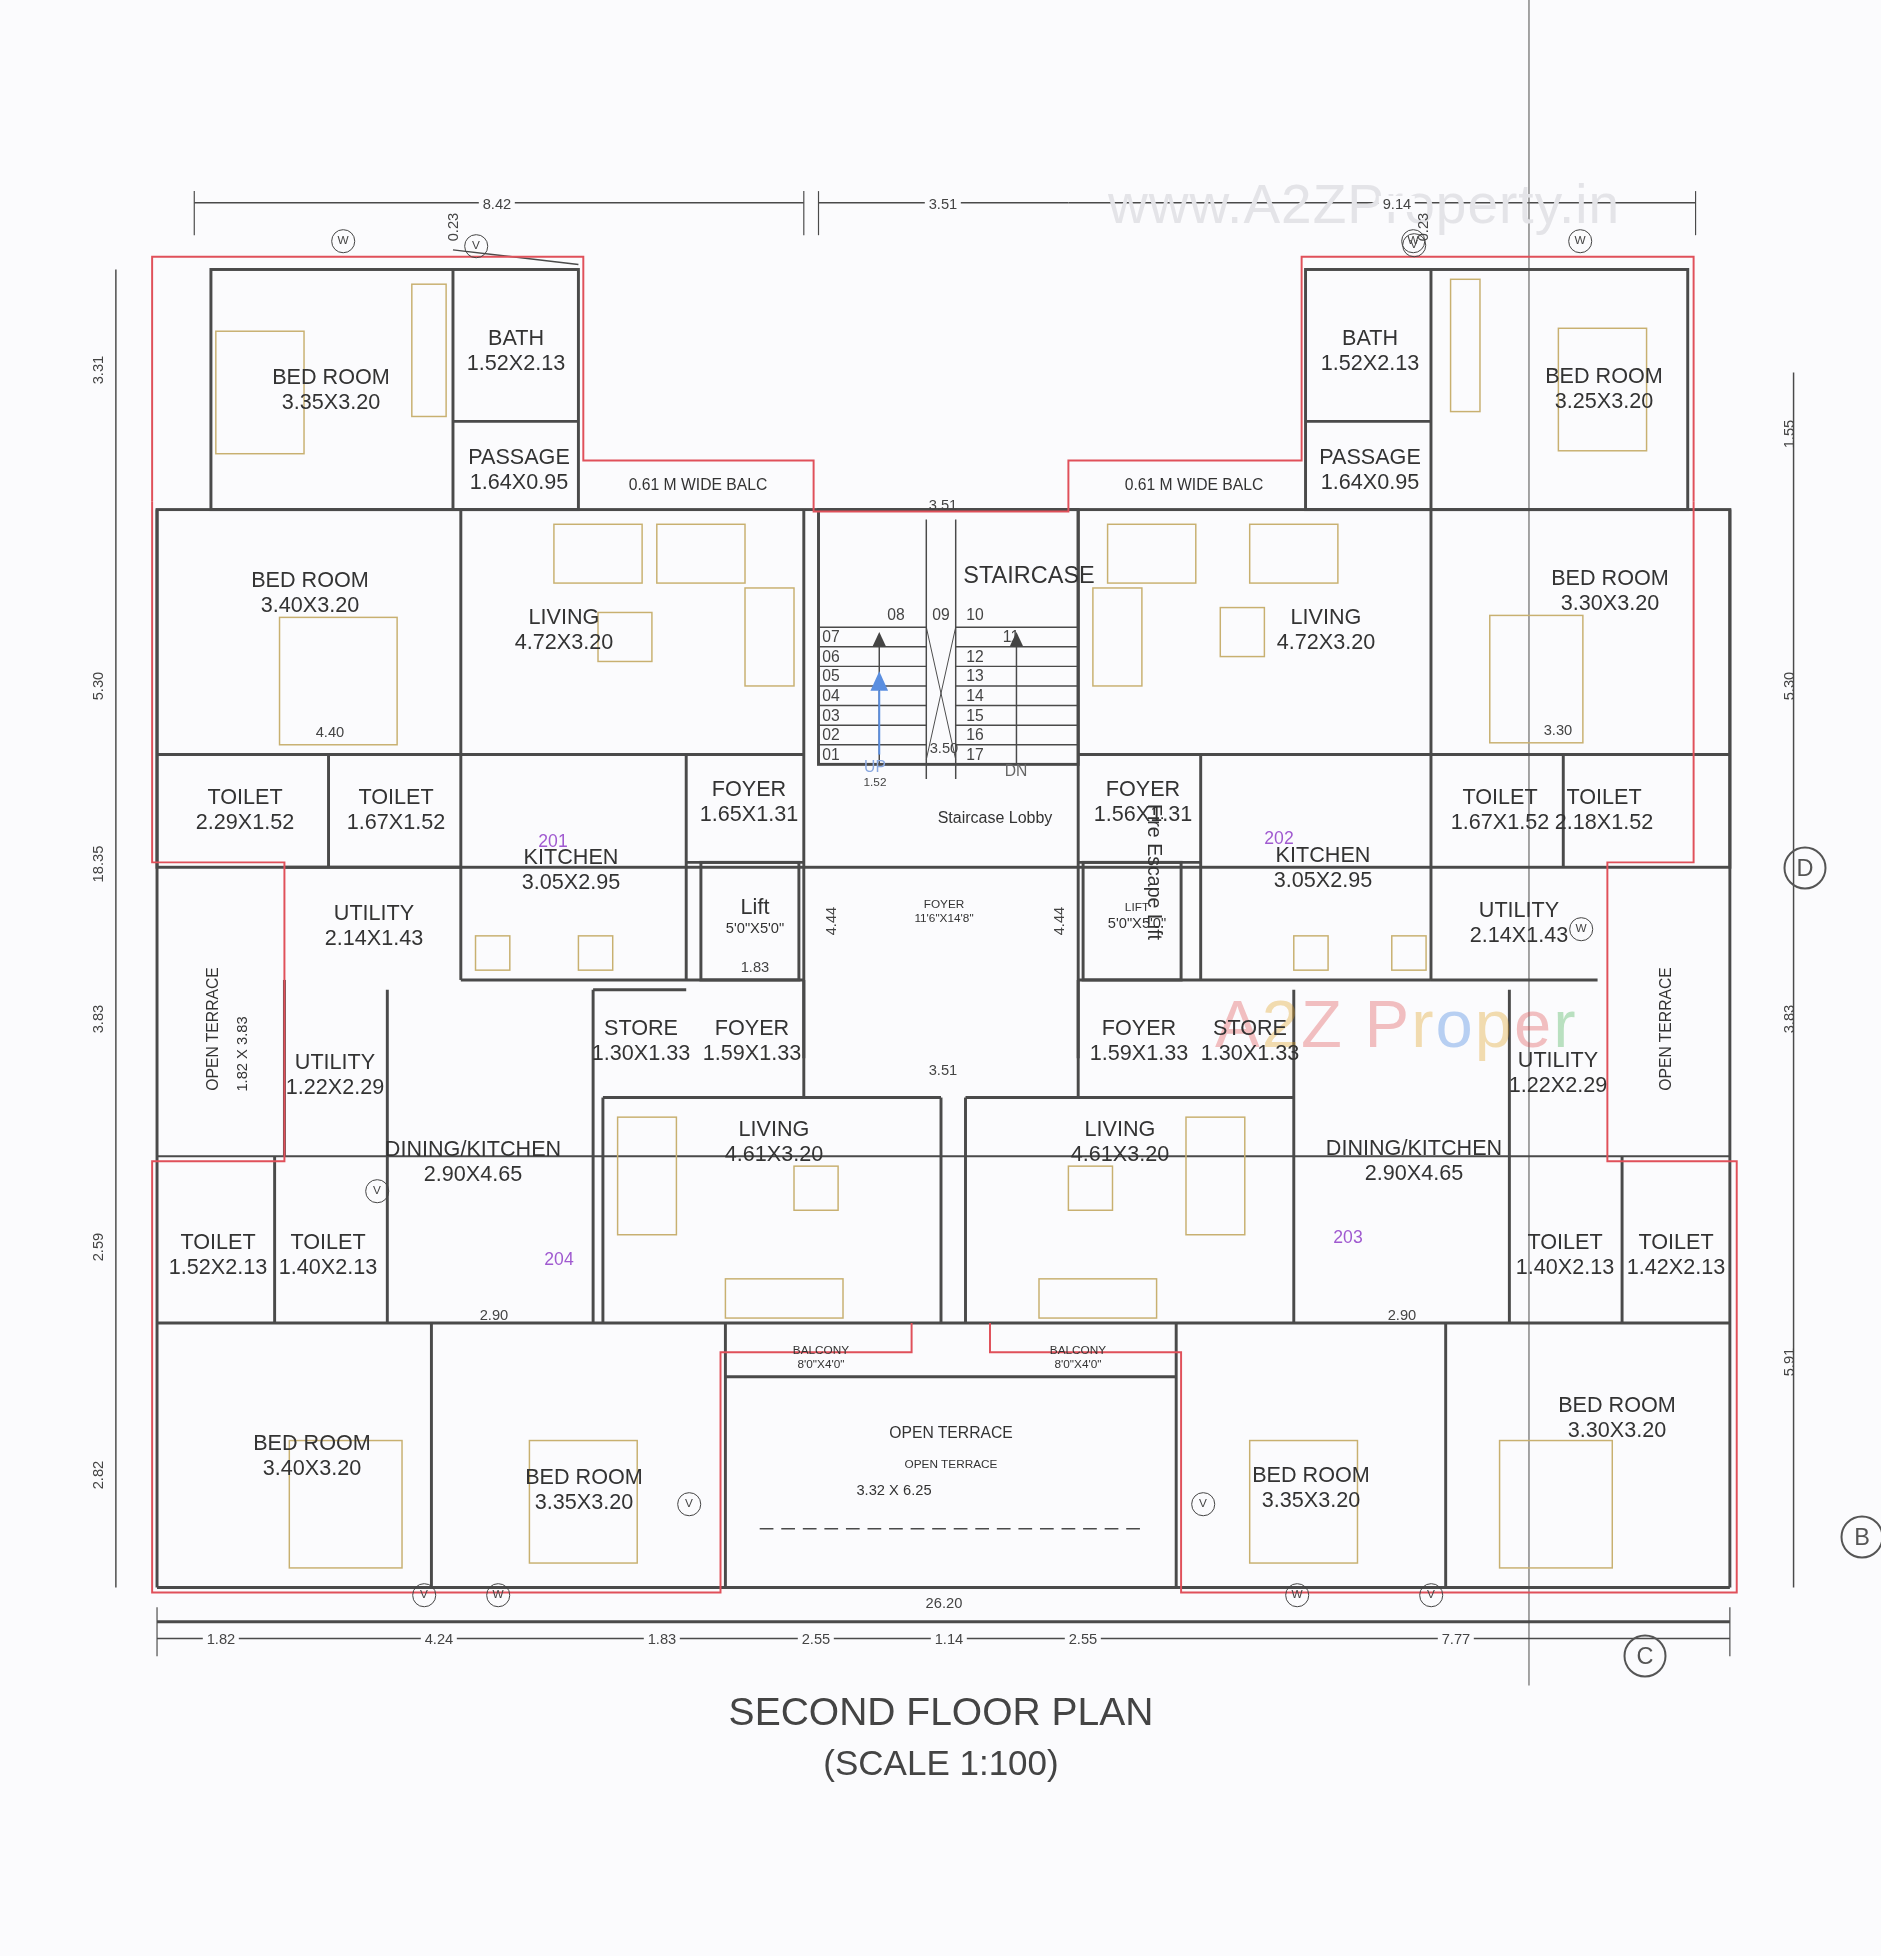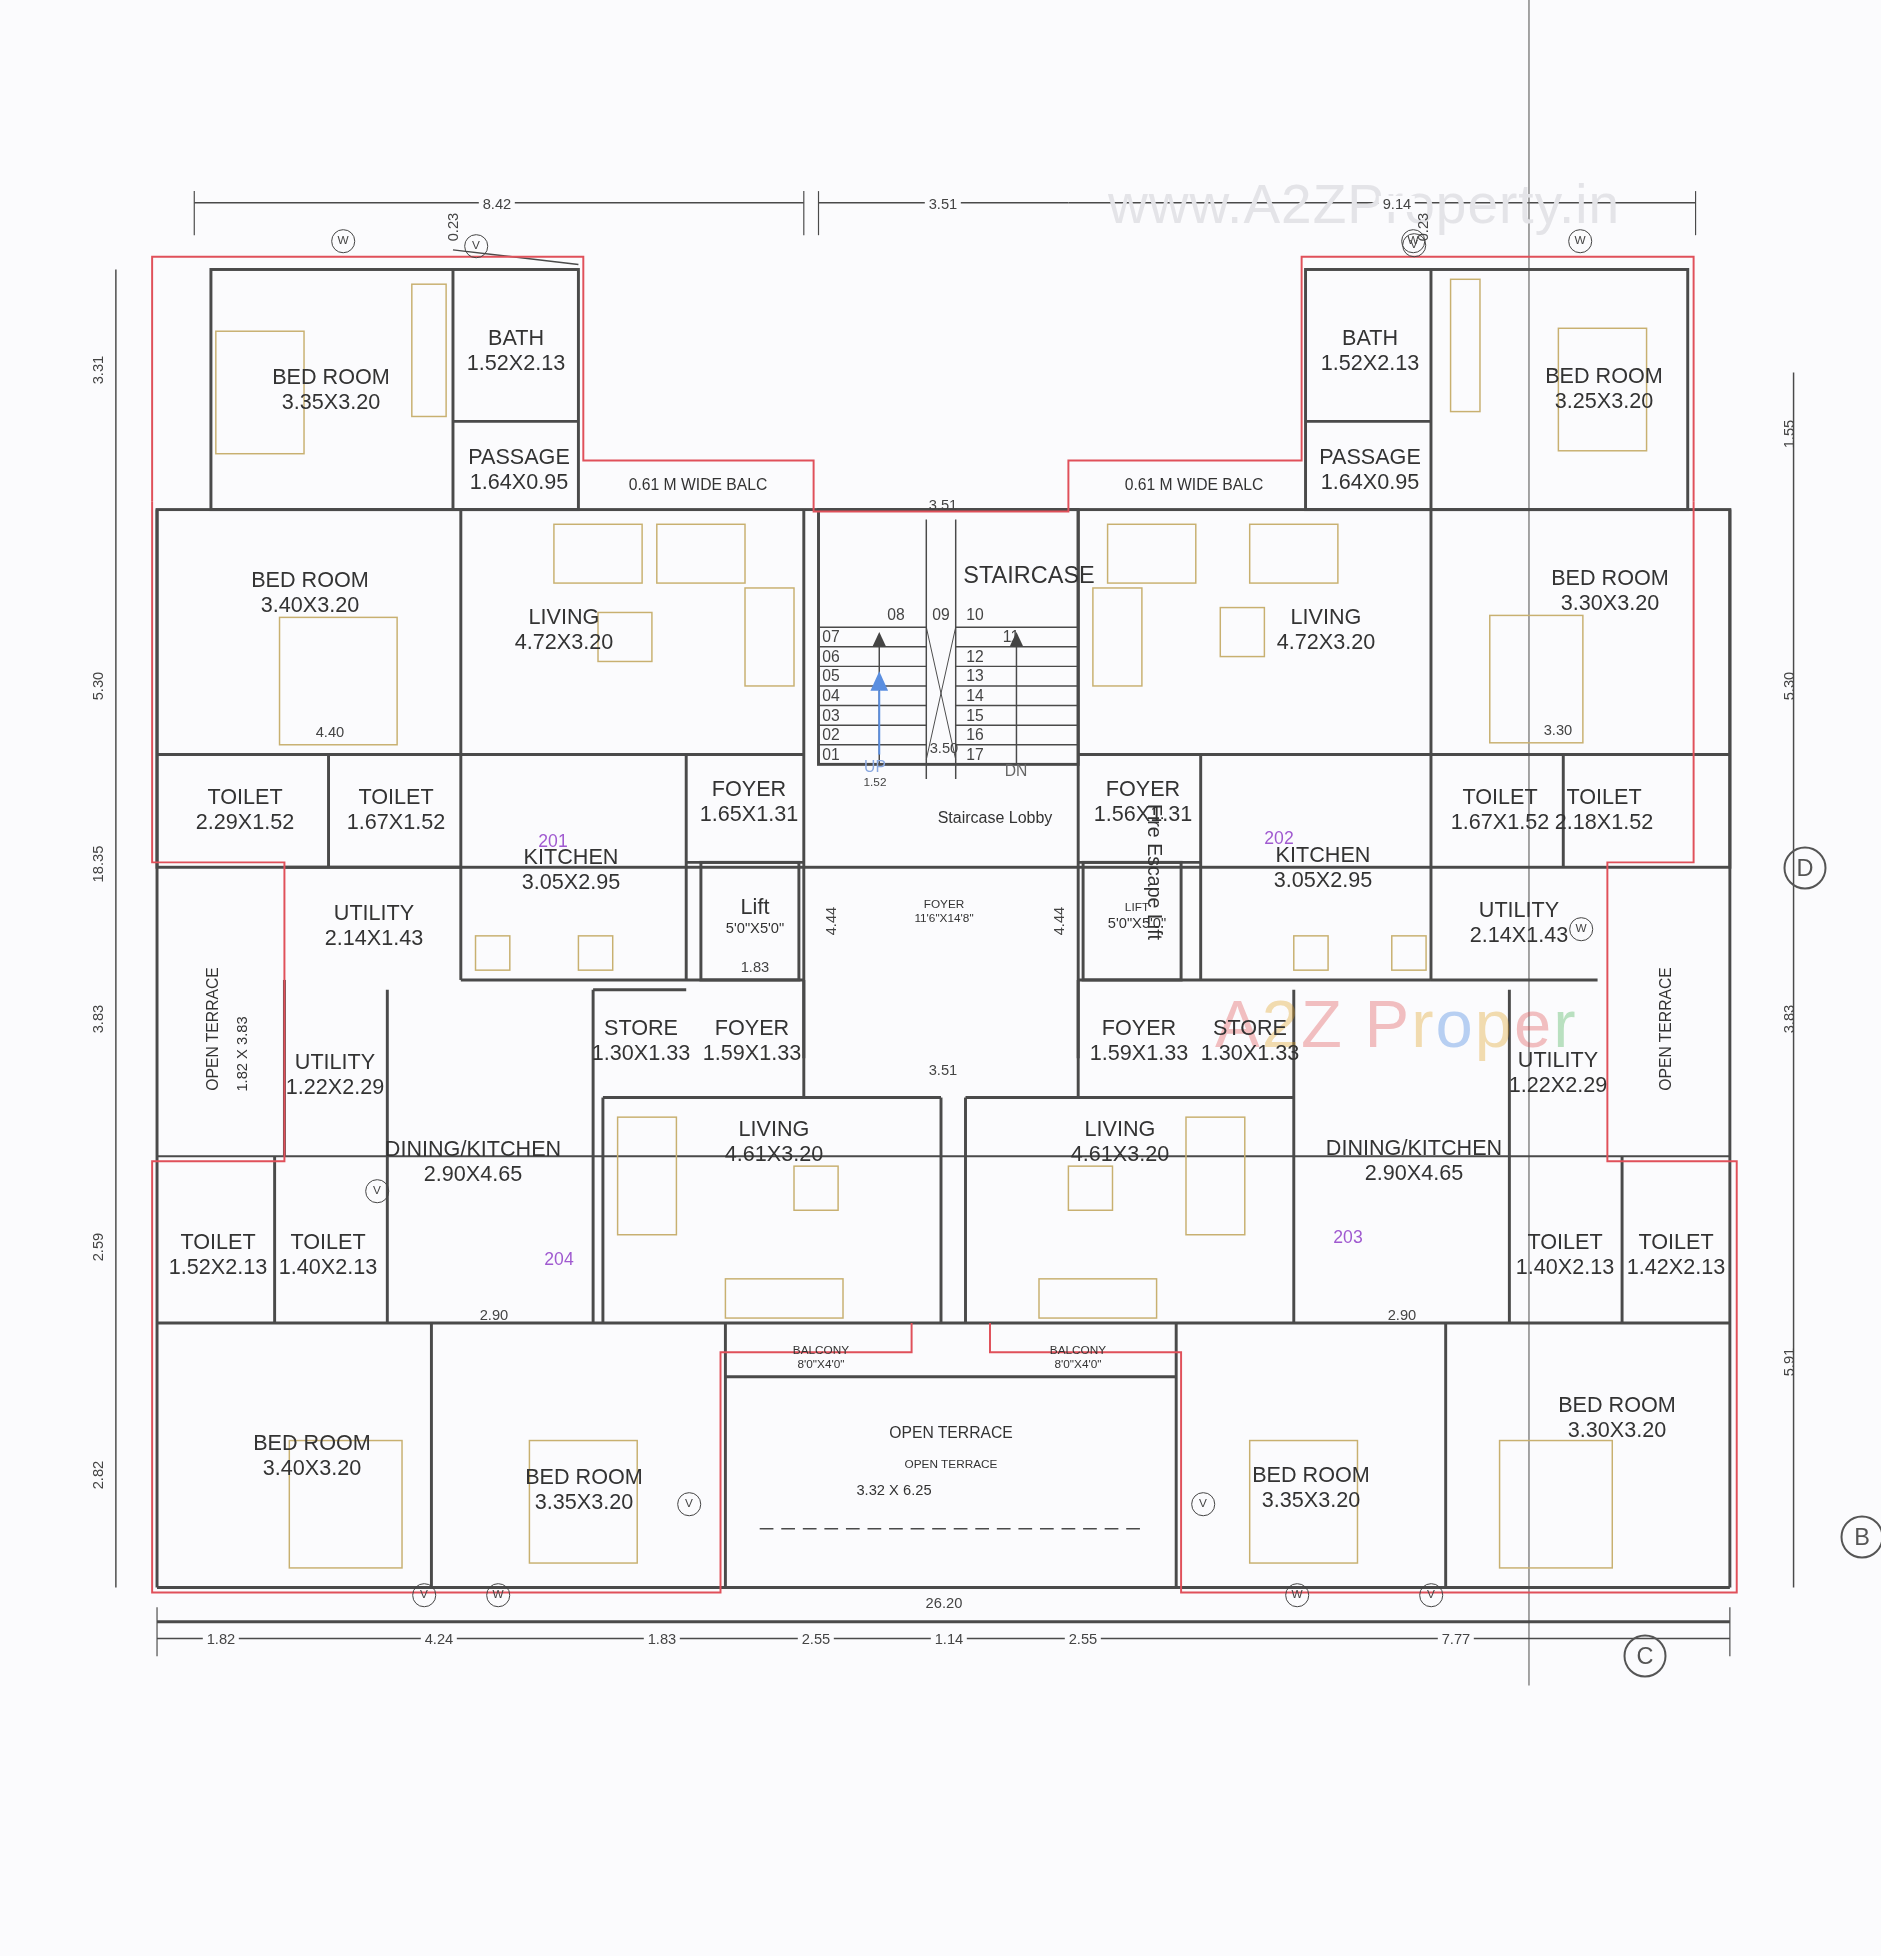--- a/index.html
+++ b/index.html
@@ -453,14 +453,16 @@
 <div class="symbol" style="left:377px;top:1191px;">V</div>
 <div class="symbol" style="left:424px;top:1595px;">V</div>
 <div class="symbol" style="left:498px;top:1595px;">W</div>
 <div class="symbol" style="left:1297px;top:1595px;">W</div>
 <div class="symbol" style="left:1431px;top:1595px;">V</div>
 <div class="symbol" style="left:689px;top:1504px;">V</div>
 <div class="symbol" style="left:1203px;top:1504px;">V</div>
 <div class="symbol" style="left:1581px;top:929px;">W</div>
 
 <div class="title" style="top:1686px;">
+  <span class="t1">SECOND FLOOR PLAN</span>
+  <span class="t2">(SCALE 1:100)</span>
 </div>
 
 
 </body></html>

